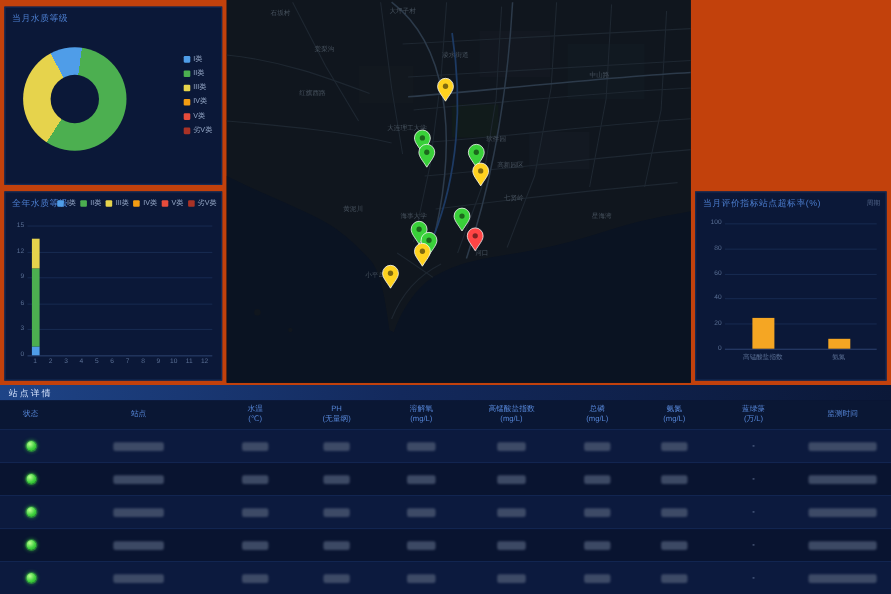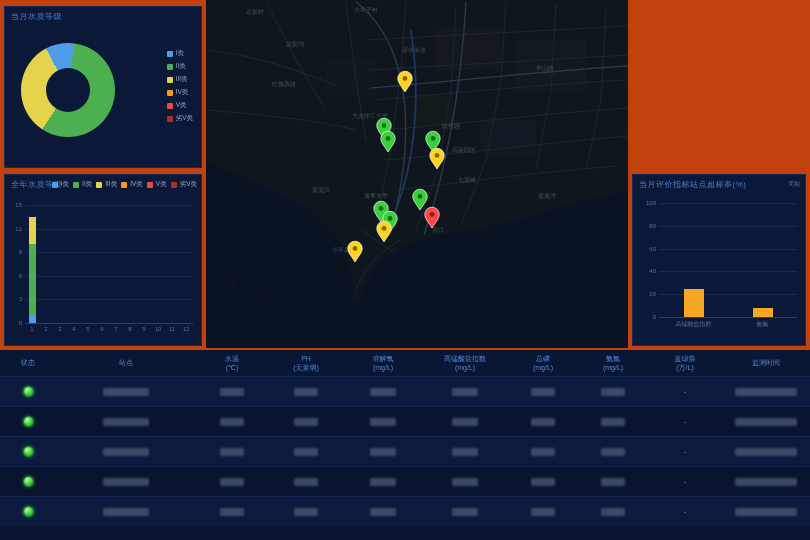--- a/index.html
+++ b/index.html
@@ -260,20 +260,23 @@
         <div class="gridline" style="top: 0px;"></div>
         <div class="ylab" style="top: 0px;">100</div>
         <div class="xlab" style="left: 34.5px; top: 117px;">高锰酸盐指数</div>
         <div class="xlab" style="left: 103.5px; top: 117px;">氨氮</div>
         <div class="bar" style="width: 20px; left: 24.5px; bottom: 0px; height: 28.5px; background: rgb(245, 166, 35);"></div>
         <div class="bar" style="width: 20px; left: 93.5px; bottom: 0px; height: 9.12px; background: rgb(245, 166, 35);"></div>
       </div>
   </section>
 
   <div id="tablewrap">
+    <div id="tstrip">
+      <span>站点详情</span>
+    </div>
     <div id="thead">
         <div class="th" style="width: 56px;">
           <div>状态</div>
         </div>
         <div class="th" style="width: 140px;">
           <div>站点</div>
         </div>
         <div class="th" style="width: 72px;">
           <div>水温</div>
           <div>(℃)</div>

